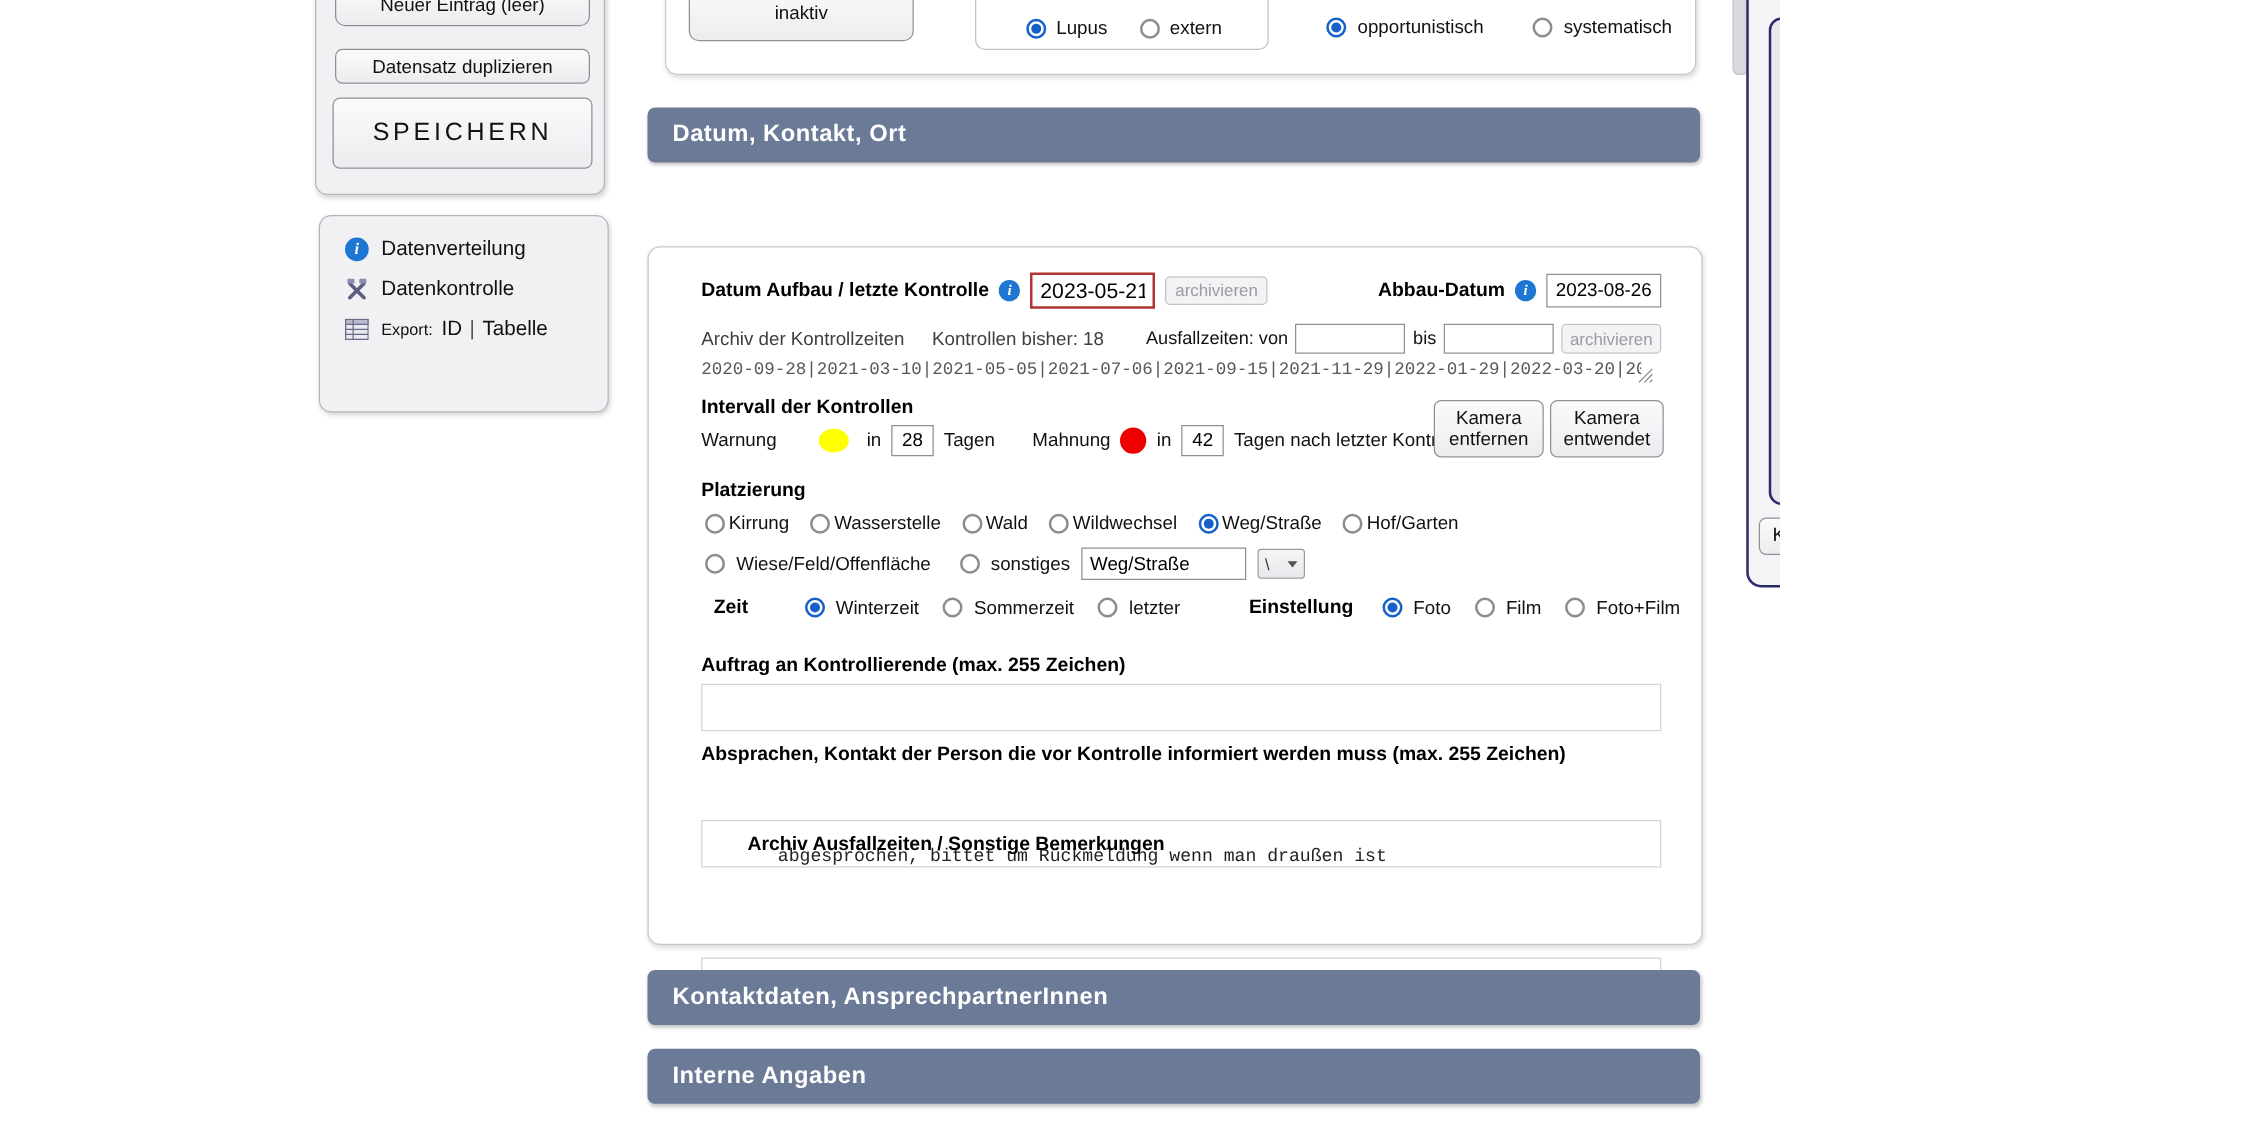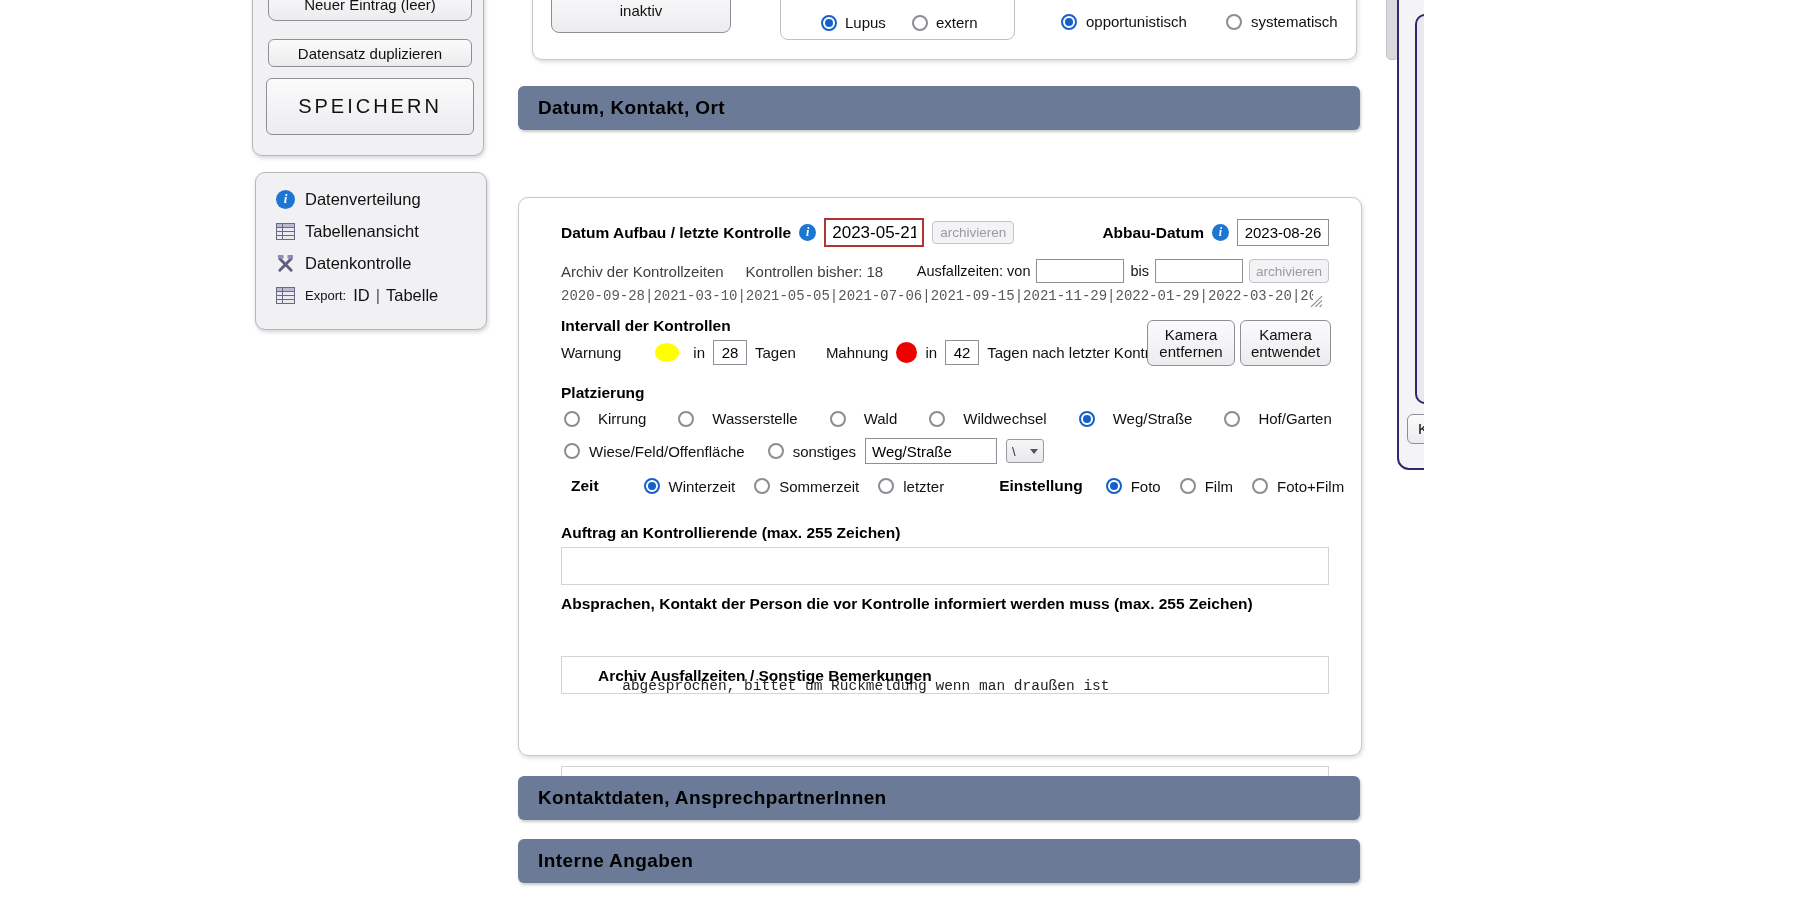--- a/index.html
+++ b/index.html
@@ -8,21 +8,21 @@
   .abs{position:absolute;}
   .panel{background:#f1f1f4;border:1px solid #b6b6bf;border-radius:10px;
          box-shadow:1px 2px 4px rgba(0,0,0,.18);}
   .whitebox{background:#fff;border:1px solid #c7c7ce;border-radius:10px;
             box-shadow:1px 2px 4px rgba(0,0,0,.14);}
   .btn{background:linear-gradient(#fbfbfc,#ececef);border:1px solid #8f8f98;border-radius:8px;
        display:flex;align-items:center;justify-content:center;font-size:15px;color:#111;
        box-sizing:border-box;text-align:center;}
   .btn-dis{background:#f3f3f5;border:1px solid #c3c3ca;border-radius:4px;color:#9a9aa1;
            display:flex;align-items:center;justify-content:center;font-size:13.5px;box-sizing:border-box;}
-  .bar{background:#6b7a96;border-radius:6px;color:#000000;font-weight:bold;font-size:19px;
+  .bar{background:#6b7a96;border-radius:6px;color:#ffffff;font-weight:bold;font-size:19px;
        letter-spacing:.4px;display:flex;align-items:center;padding-left:20px;box-sizing:border-box;
        box-shadow:1px 2px 3px rgba(0,0,0,.22);}
   .blabel{font-weight:bold;font-size:15.5px;color:#000;}
   .greytext{color:#404040;font-size:15px;}
   .inp{background:#fff;border:1px solid #8f8f98;box-sizing:border-box;font-size:15px;
        font-family:"Liberation Sans",sans-serif;padding:2px 6px;}
   .radio{width:16px;height:16px;min-width:16px;border-radius:50%;background:#fff;
          border:2px solid #8c8c92;box-sizing:border-box;display:inline-block;position:relative;}
   .radio.sel{border-color:#1660c9;}
   .radio.sel::after{content:"";position:absolute;inset:2px;border-radius:50%;background:#1660c9;}
@@ -62,32 +62,20 @@
     </div>
   </div>
 
   <div class="panel abs" style="left:255px;top:172px;width:232px;height:158px;padding:10px 0 0 20px;box-sizing:border-box;">
     <div class="menu-item">
       <span class="info" style="width:19px;height:19px;font-size:13px;">i</span>
       <span>Datenverteilung</span>
     </div>
     <div class="menu-item">
       <span style="display:inline-flex;">
-        <svg width="19" height="17" viewBox="0 0 19 17">
-            <rect x="0.5" y="0.5" width="18" height="16" fill="#e9e9f0" stroke="#6a6a88"></rect>
-            <rect x="0.5" y="0.5" width="18" height="4" fill="#b9b9cf" stroke="#6a6a88"></rect>
-            <line x1="6.5" y1="0.5" x2="6.5" y2="16.5" stroke="#6a6a88"></line>
-            <line x1="0.5" y1="8.5" x2="18.5" y2="8.5" stroke="#6a6a88"></line>
-            <line x1="0.5" y1="12.5" x2="18.5" y2="12.5" stroke="#6a6a88"></line>
-          </svg>
-      </span>
-      <span>Tabellenansicht</span>
-    </div>
-    <div class="menu-item">
-      <span style="display:inline-flex;">
         <svg width="19" height="19" viewBox="0 0 20 20">
             <g stroke="#5d5d7e" stroke-width="3" stroke-linecap="round">
               <line x1="4" y1="5" x2="16" y2="17"></line>
               <line x1="16" y1="5" x2="4" y2="17"></line>
             </g>
             <rect x="2" y="1" width="6" height="4" rx="1" fill="#8c8cae"></rect>
             <rect x="12" y="1" width="6" height="4" rx="1" fill="#8c8cae"></rect>
           </svg>
       </span>
       <span>Datenkontrolle</span>
@@ -184,21 +172,21 @@
       <span class="rlabel">Tagen nach letzter Kontrolle.</span>
     </div>
     <div class="btn abs" style="left:628px;top:122px;width:88px;height:46px;line-height:1.15;border-radius:6px;">
       <span>Kamera entfernen</span>
     </div>
     <div class="btn abs" style="left:721px;top:122px;width:91px;height:46px;line-height:1.15;border-radius:6px;">
       <span>Kamera entwendet</span>
     </div>
 
     <span class="blabel abs" style="left:42px;top:186px;">Platzierung</span>
-    <div class="flexrow abs" style="left:45px;top:212px;gap:18px;align-items:flex-end;">
+    <div class="flexrow abs" style="left:45px;top:212px;gap:3px;align-items:flex-end;">
       <span class="radio"></span>
       <span class="rlabel">Kirrung</span>
       <span class="radio" style="margin-left:14px;"></span>
       <span class="rlabel">Wasserstelle</span>
       <span class="radio" style="margin-left:14px;"></span>
       <span class="rlabel">Wald</span>
       <span class="radio" style="margin-left:14px;"></span>
       <span class="rlabel">Wildwechsel</span>
       <span class="radio sel" style="margin-left:14px;"></span>
       <span class="rlabel">Weg/Straße</span>

